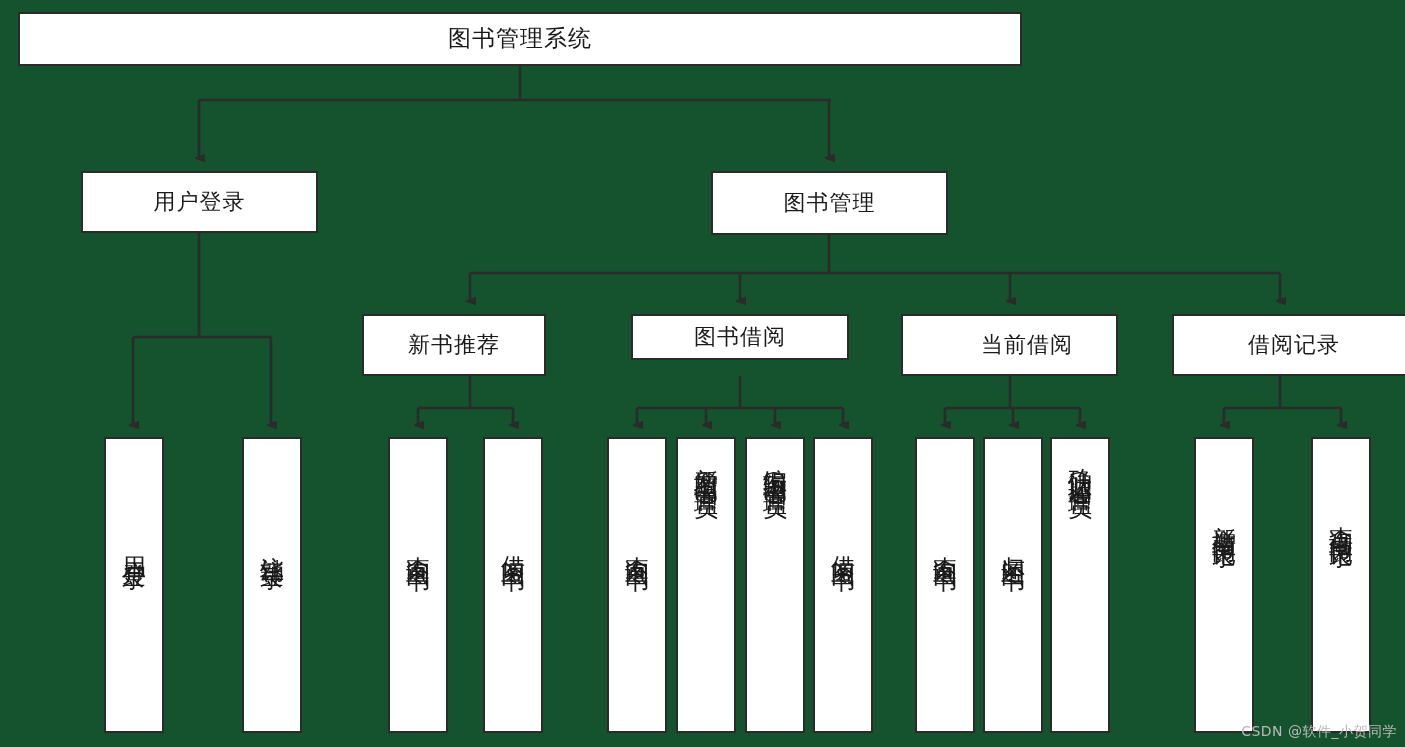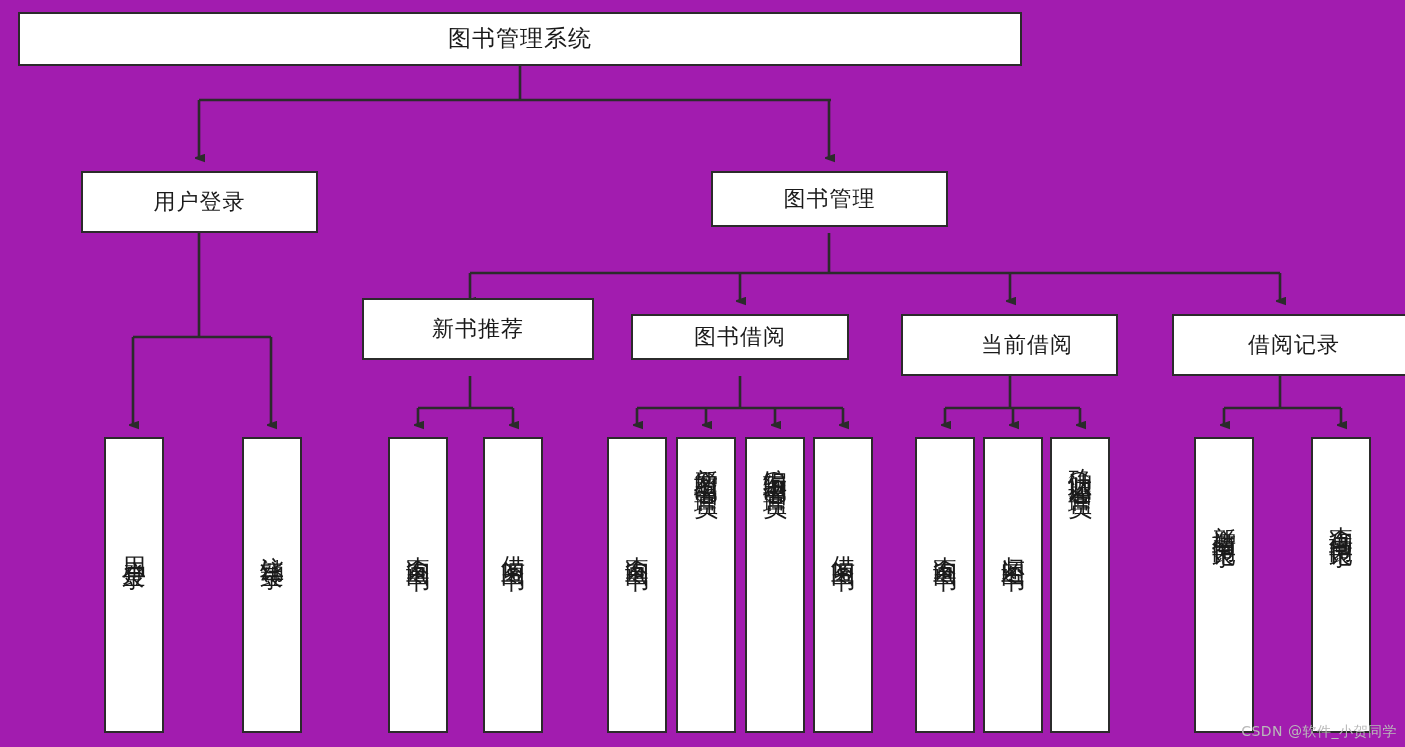--- a/index.html
+++ b/index.html
@@ -7,21 +7,21 @@
     padding: 0;
     background: #ffffff;
   }
   body {
     font-family: "DejaVu Sans", "Liberation Sans", sans-serif;
   }
   #canvas {
     position: relative;
     width: 1405px;
     height: 747px;
-    background: #a21caf;
+    background: #14532d;
     overflow: hidden;
   }
   svg.edges {
     position: absolute;
     left: 0;
     top: 0;
     width: 1405px;
     height: 747px;
     pointer-events: none;
   }
@@ -135,25 +135,25 @@
     </g>
   </svg>
 
   <div class="node horiz root" style="left:18px; top:12px; width:1004px; height:54px;">
     <span class="label">图书管理系统</span>
   </div>
 
   <div class="node horiz" style="left:81px; top:171px; width:237px; height:62px;">
     <span class="label">用户登录</span>
   </div>
-  <div class="node horiz" style="left:711px; top:171px; width:237px; height:56px;">
+  <div class="node horiz" style="left:711px; top:171px; width:237px; height:64px;">
     <span class="label">图书管理</span>
   </div>
 
-  <div class="node horiz" style="left:362px; top:298px; width:232px; height:62px;">
+  <div class="node horiz" style="left:362px; top:314px; width:184px; height:62px;">
     <span class="label">新书推荐</span>
   </div>
   <div class="node horiz" style="left:631px; top:314px; width:218px; height:46px;">
     <span class="label">图书借阅</span>
   </div>
   <div class="node horiz" style="left:901px; top:314px; width:217px; height:62px;padding-left:35px;">
     <span class="label">当前借阅</span>
   </div>
   <div class="node horiz" style="left:1172px; top:314px; width:244px; height:62px;">
     <span class="label">借阅记录</span>

